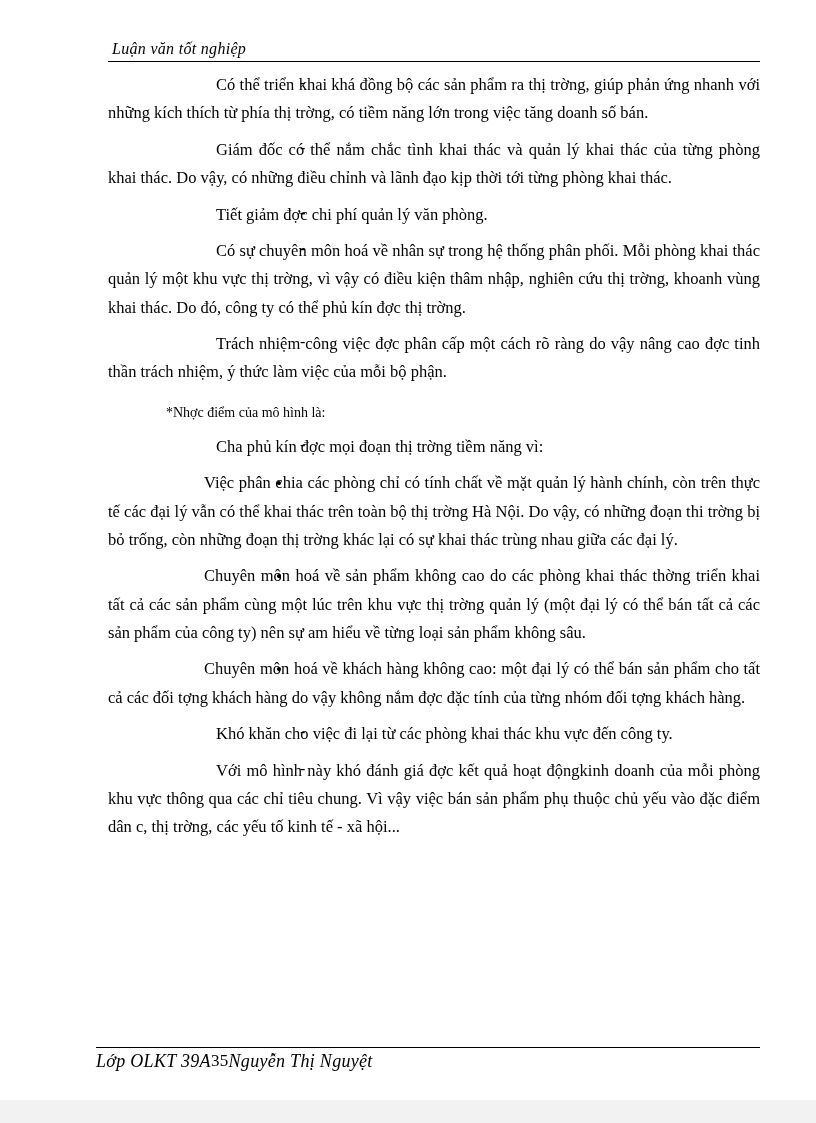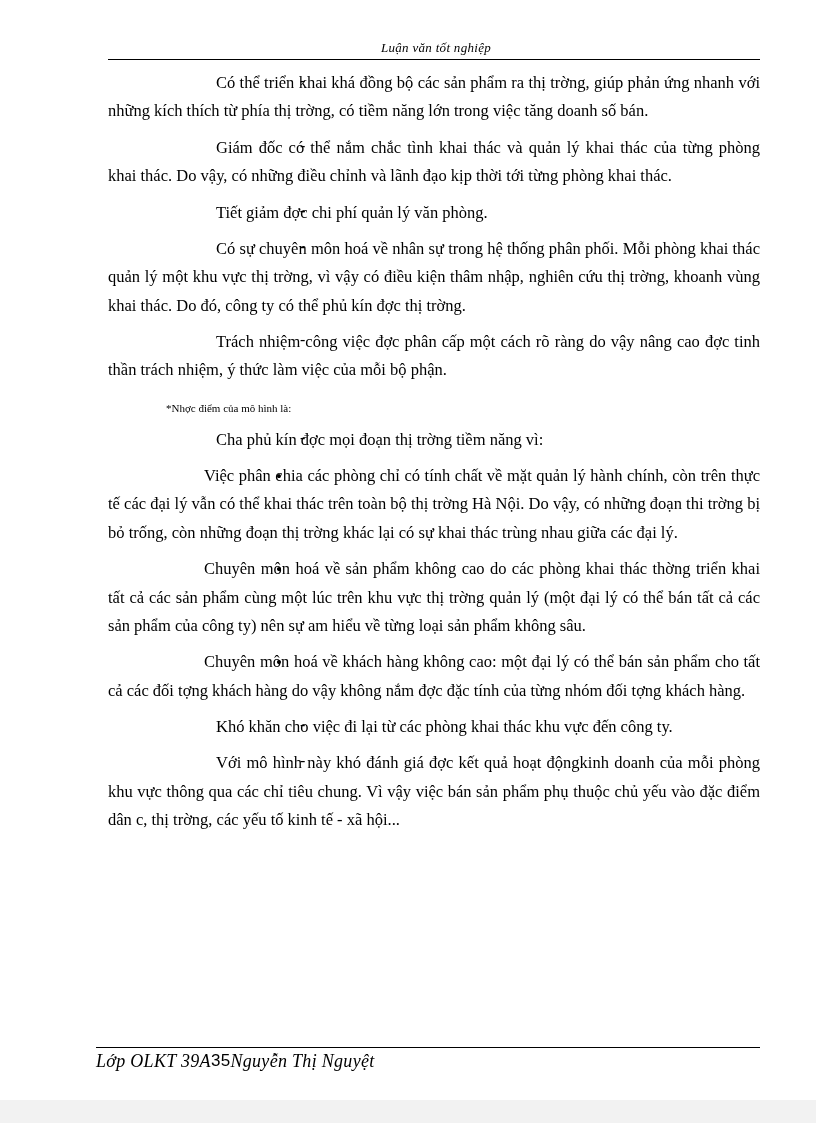--- a/index.html
+++ b/index.html
@@ -33,28 +33,27 @@
   .content {
     position: absolute;
     left: 108px;
     top: 40px;
     width: 652px;
   }
   
   .doc-header {
     display: flex;
     justify-content: space-between;
-    align-items: center;
+    align-items: flex-end;
     font-style: italic;
-    font-size: 13px;
+    font-size: 16px;
     letter-spacing: 0.3px;
     padding-bottom: 3px;
     border-bottom: 1.6px solid #000;
     margin-bottom: 9px;
-    flex-direction: column;
   }
   .doc-header .left { padding-left: 4px; }
   .doc-header .right { padding-right: 8px; }
 
   
   .para {
     font-size: 16.5px;
     line-height: 1.72;
     text-align: justify;
     margin: 0 0 8px 0;
@@ -78,42 +77,42 @@
     font-size: 17px;
     line-height: 1.72;
   }
   .first-line-indent {
     text-indent: 108px;
   }
   .first-line-indent-dot {
     text-indent: 96px;
   }
   .sub-heading {
-    font-size: 11px;
+    font-size: 14px;
     line-height: 1.72;
     margin: 14px 0 8px 0;
     text-indent: 58px;
   }
   
   .doc-footer {
     position: absolute;
     left: 96px;
     top: 1047px;
     width: 664px;
     border-top: 1.6px solid #000;
     padding-top: 3px;
     display: flex;
     justify-content: flex-start;
     font-style: italic;
     font-size: 18px;
     letter-spacing: 0.3px;
   }
   .doc-footer .center {
     font-style: normal;
-    font-family: Liberation Sans, sans-serif;
+    font-family: Liberation Serif, serif;
     font-size: 17px;
   }
 </style>
 </head>
 <body>
 
 <div class="page">
 
   <div class="content">
 

